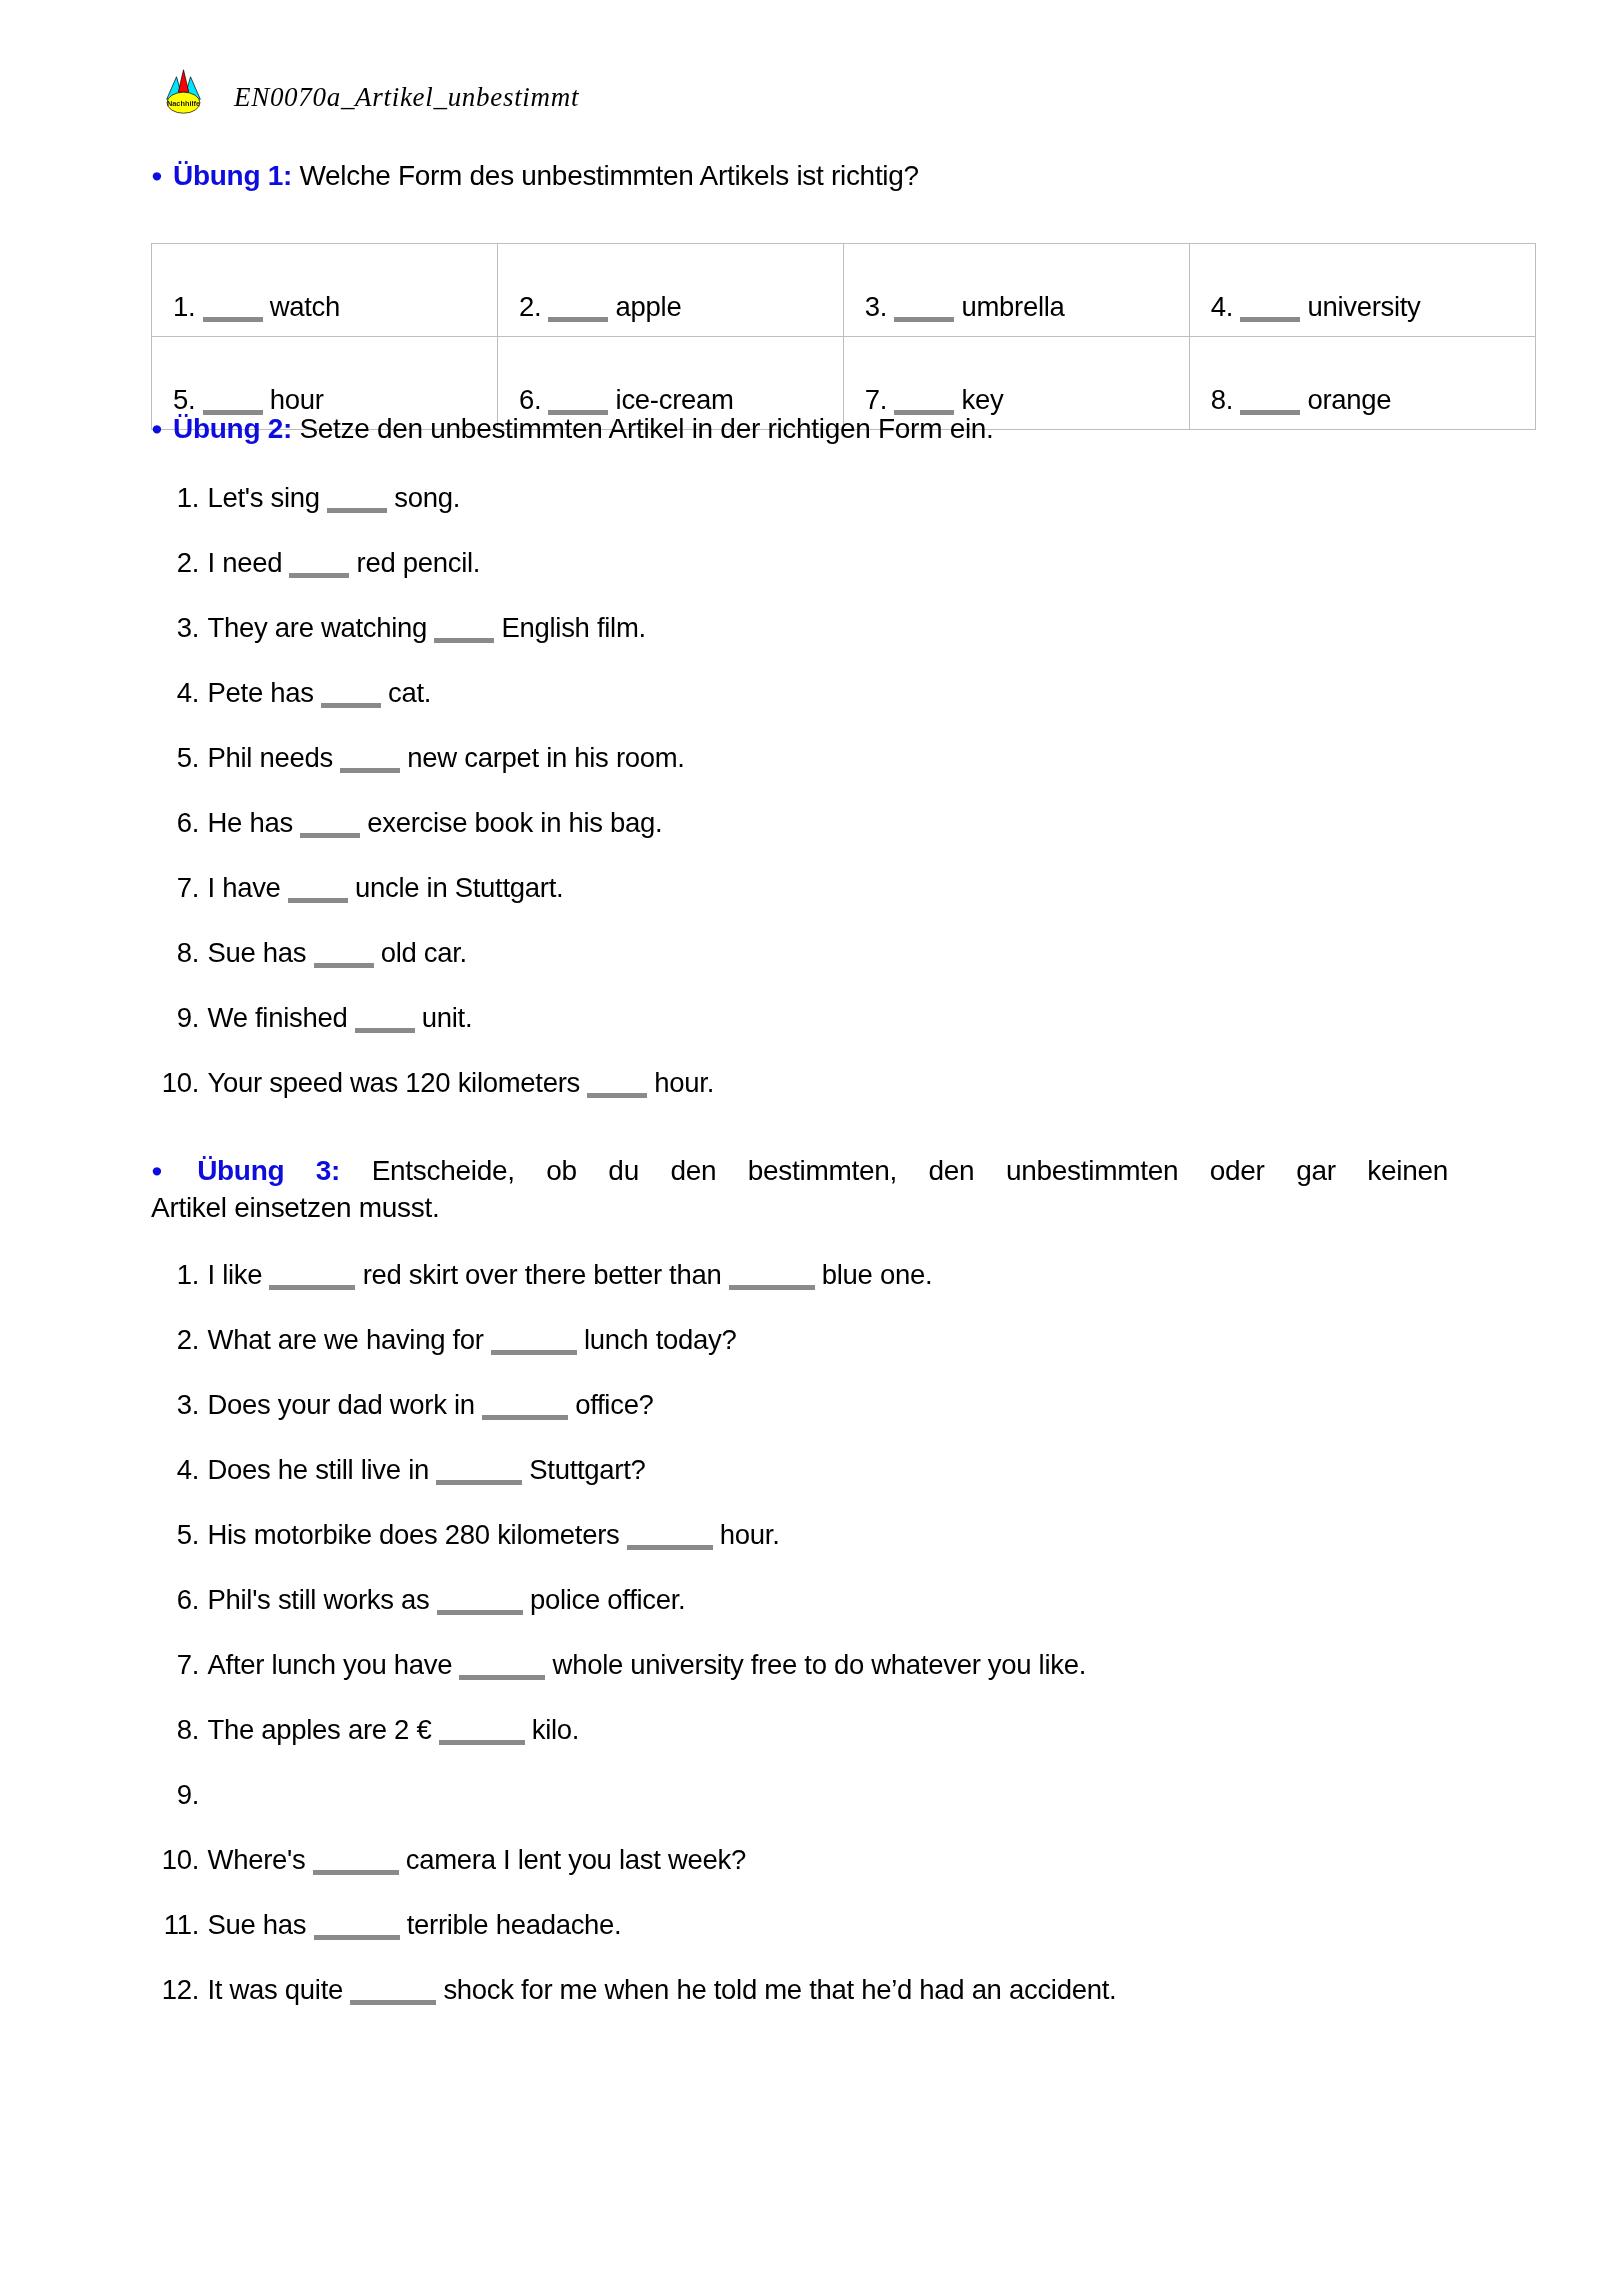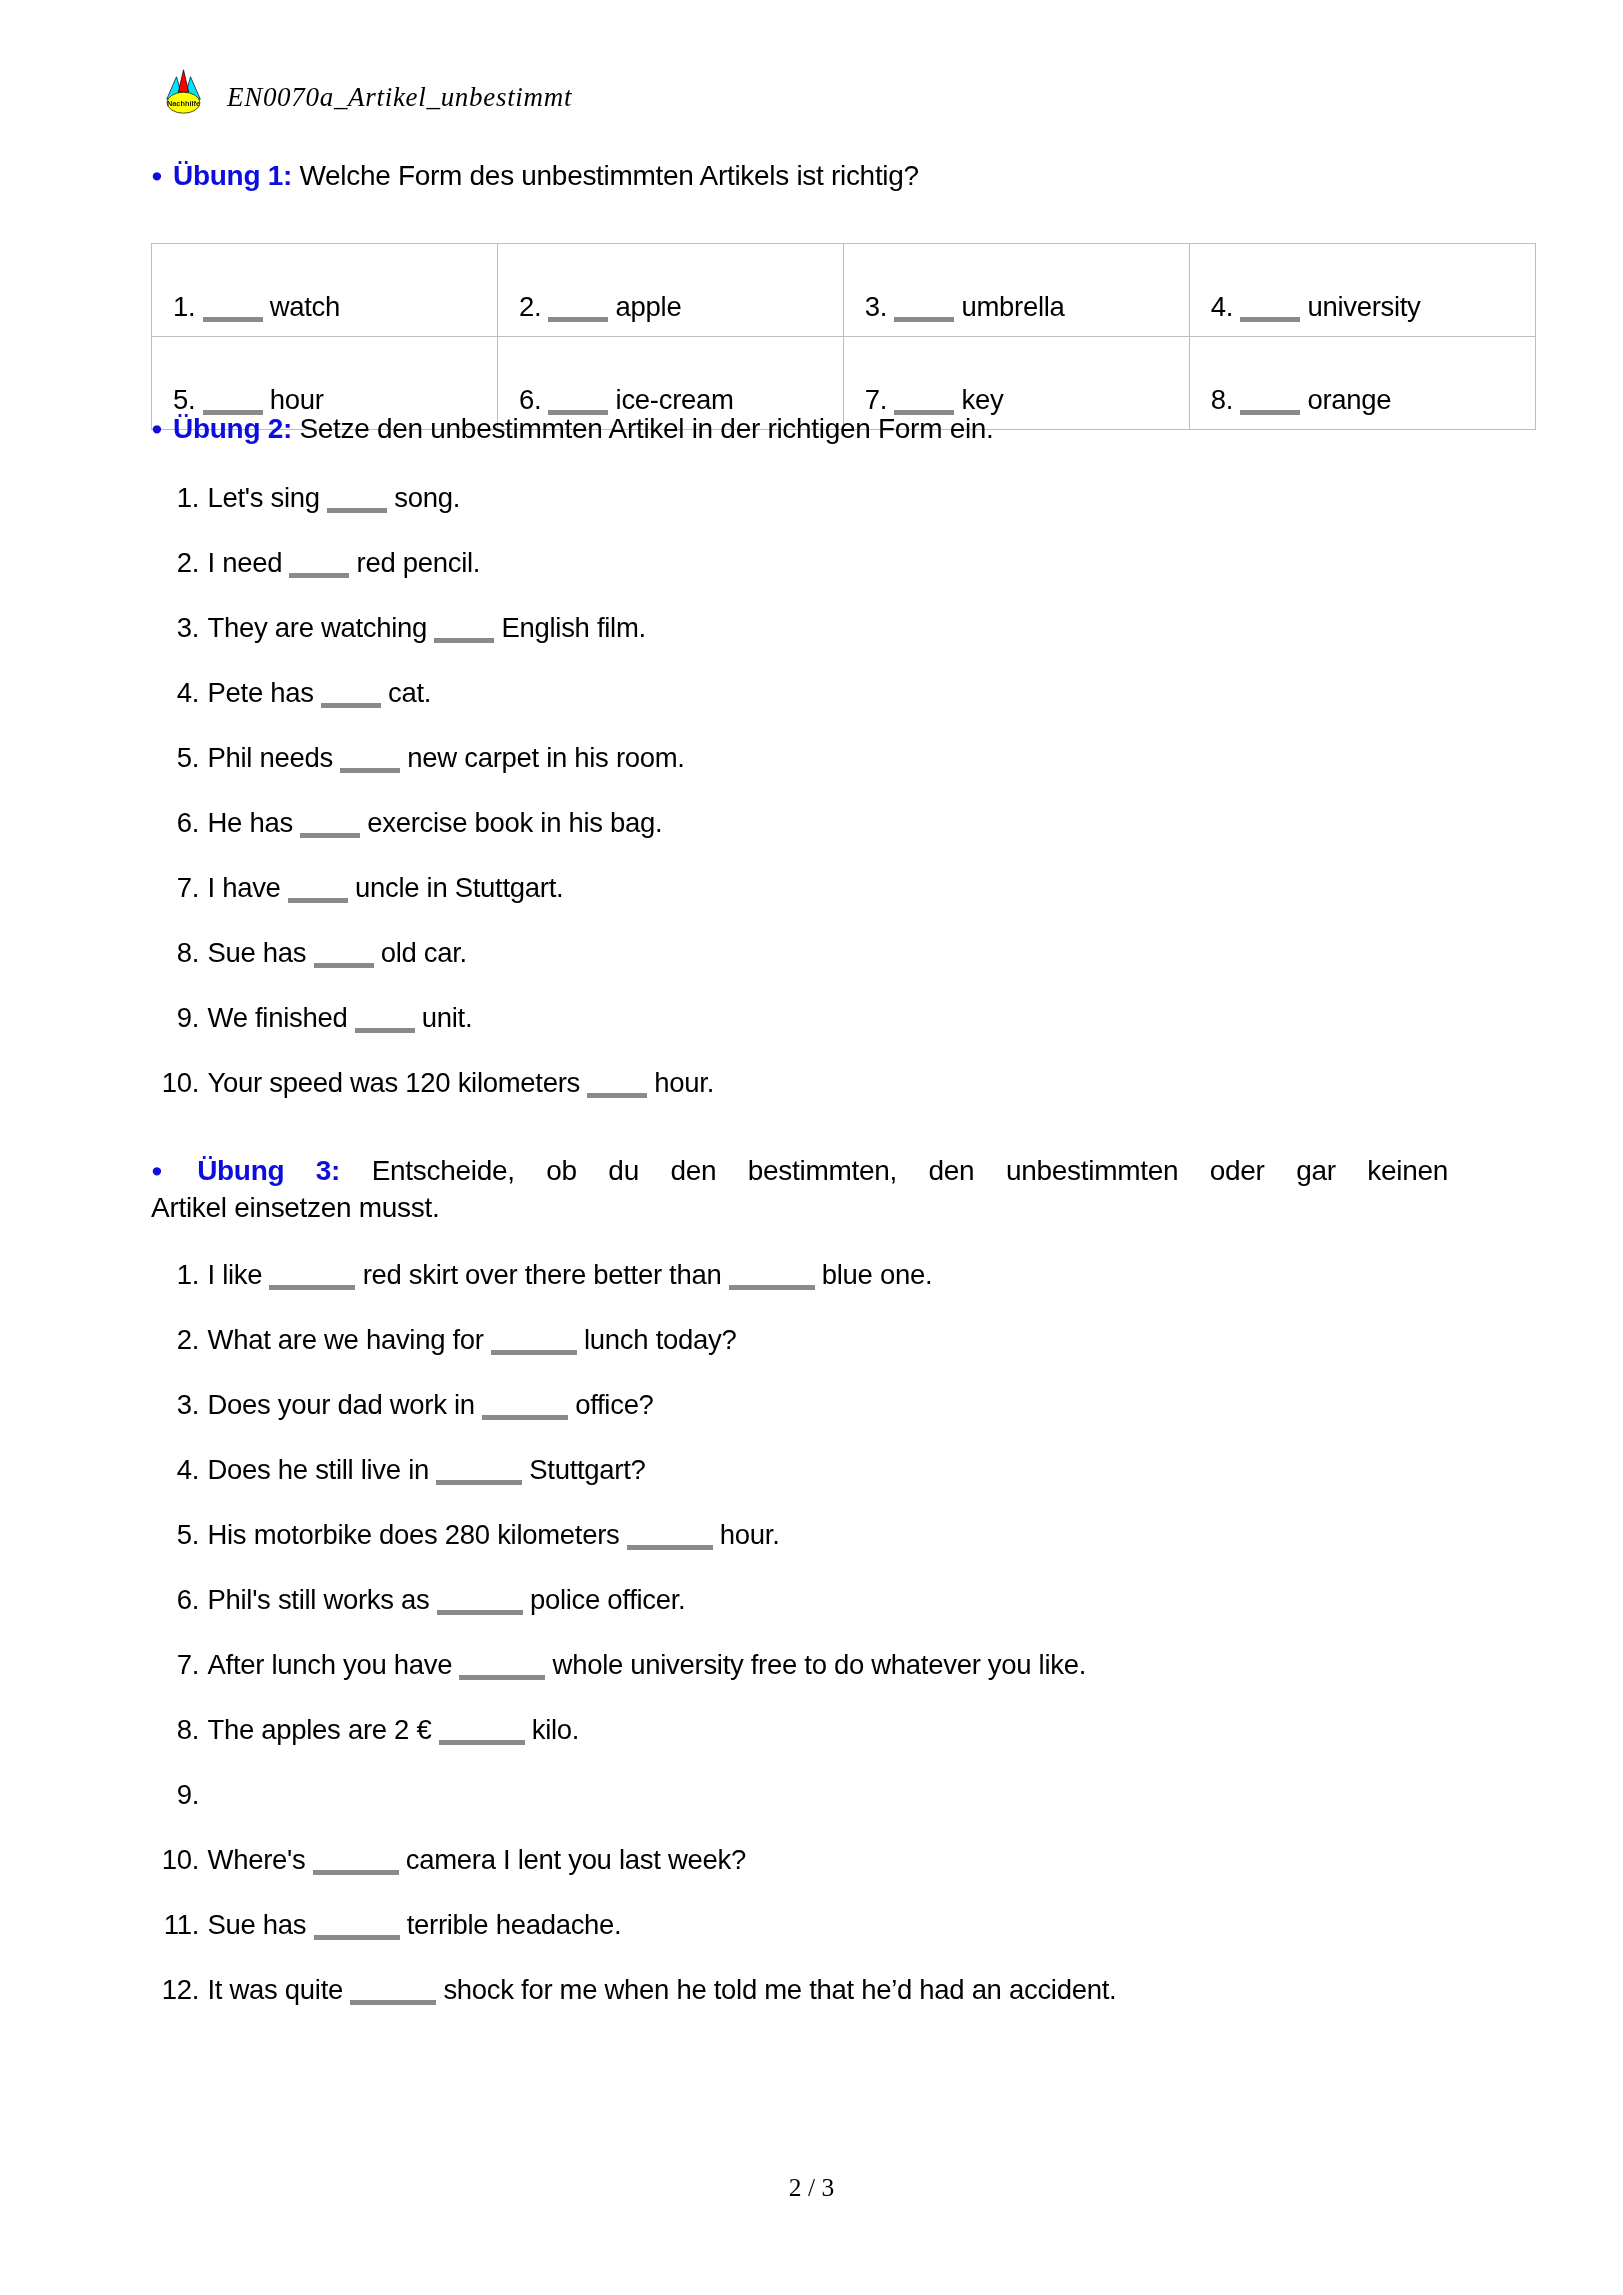--- a/index.html
+++ b/index.html
@@ -17,21 +17,21 @@
     overflow: hidden;
   }
 
   
   .header {
     position: absolute;
     top: 69px;
     left: 166px;
     display: flex;
     align-items: flex-end;
-    gap: 26px;
+    gap: 33px;
   }
   .logo {
     width: 35px;
     height: 45px;
     flex: none;
   }
   .doc-title {
     font-family: "Liberation Serif", serif;
     font-style: italic;
     font-size: 27px;
@@ -264,16 +264,15 @@
     <div class="item">
         <span class="num">11.</span>
         <span><span>Sue has</span><span class="blank wide"></span><span>terrible headache.</span></span>
       </div>
     <div class="item">
         <span class="num">12.</span>
         <span><span>It was quite</span><span class="blank wide"></span><span>shock for me when he told me that he’d had an accident.</span></span>
       </div>
   </div>
 
-  <div class="footer">2 / 3</div>
 
 </div>
 
 
 </body></html>

